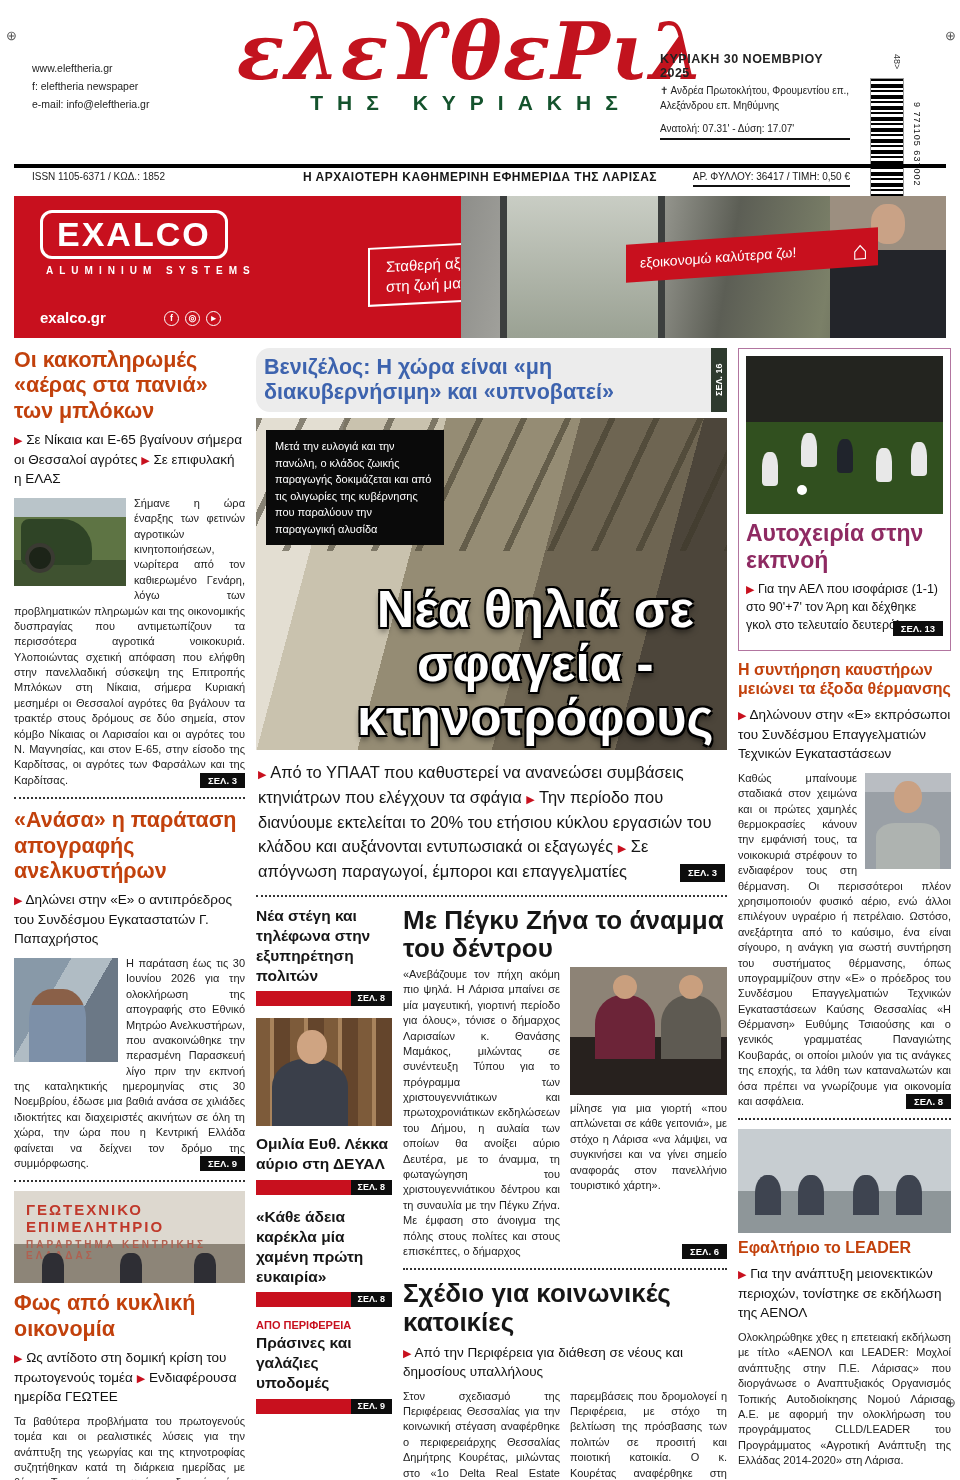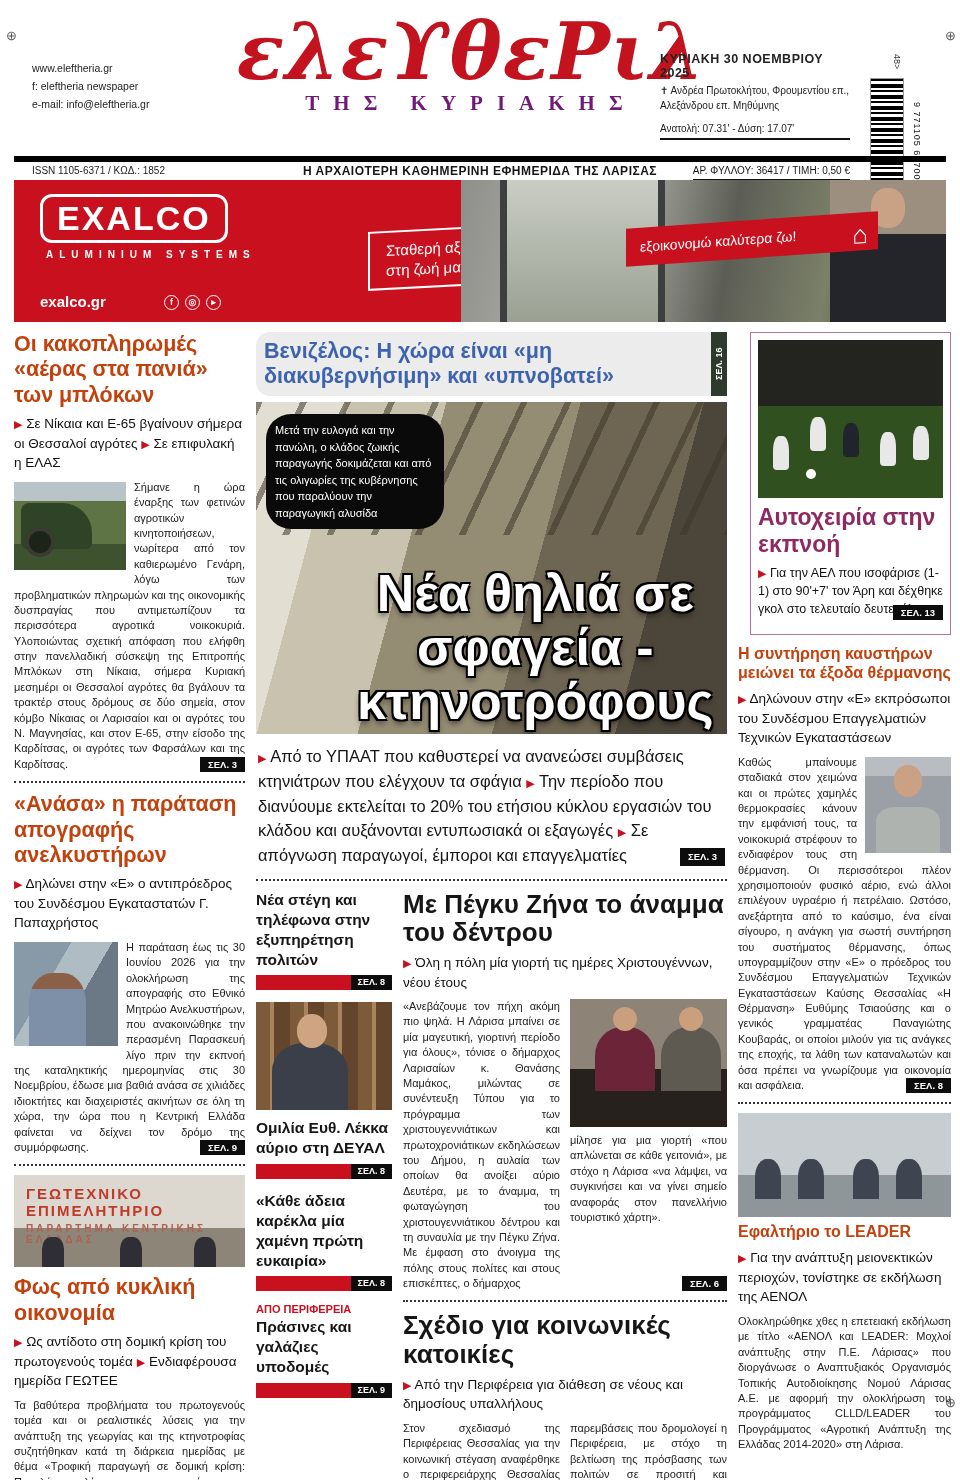--- a/index.html
+++ b/index.html
@@ -10,26 +10,26 @@
   }
   .regmark { position:absolute; font-size:13px; color:#555; }
   
   .masthead { position:relative; height:152px; padding:8px 48px 0 30px; }
   .contact { position:absolute; left:32px; top:60px; font-size:10.5px; line-height:1.7; color:#222; }
   .logo-wrap { text-align:center; width:620px; margin:7px auto; }
   .logo {
     font-family:"DejaVu Serif", serif; font-style:italic; font-weight:bold;
     color:#c2131e; font-size:78px; line-height:0.95; letter-spacing:1px;
   }
-  .logo-sub { font-size:21px; font-weight:bold; letter-spacing:14px; color:#701a75; margin-top:2px;font-family:Liberation Serif, serif; }
+  .logo-sub { font-size:21px; font-weight:bold; letter-spacing:14px; color:#14532d; margin-top:2px; }
   .datebox { position:absolute; right:110px; top:52px; width:190px; text-align:left; font-size:10px; color:#222; }
   .datebox .d1 { font-size:12.5px; font-weight:bold; letter-spacing:0.5px; }
   .datebox .saints { margin-top:3px; line-height:1.5; }
   .datebox .sun { margin-top:10px; border-bottom:2px solid #111; padding-bottom:4px; }
-  .masthead-rule { border-top:6px solid #000000; margin:4px 14px; position:relative; height:20px; }
+  .masthead-rule { border-top:4px solid #000000; margin:12px 14px; position:relative; height:20px; }
   .issn { position:absolute; left:18px; top:3px; font-size:10px; color:#222; }
   .tagline { position:absolute; left:0; right:0; top:2px; text-align:center; font-size:12px; font-weight:bold; letter-spacing:0.5px; }
   .issue { position:absolute; right:96px; top:3px; font-size:10px; border-bottom:2px solid #111; padding-bottom:3px; }
   .barcode-wrap { position:absolute; right:50px; top:62px; width:40px; }
   .bc-num48 { font-size:9px; color:#333; transform:rotate(90deg); margin-left:14px; }
   .barcode {
     width:34px; height:222px; margin-top:6px; border:1px solid #999;
     background:repeating-linear-gradient(180deg,#000 0 2px,#fff 2px 5px,#000 5px 9px,#fff 9px 11px);
   }
   .bc-digits { position:absolute; right:-12px; top:40px; writing-mode:vertical-rl; font-size:9px; letter-spacing:1px; color:#111; }
@@ -83,21 +83,21 @@
   .elevator .person { position:absolute; left:14%; bottom:0; width:55%; height:70%; background:linear-gradient(180deg,#8a6048 0 22%,#7d90a8 22% 100%); border-radius:40% 40% 0 0; }
   .geotee { height:92px; background:linear-gradient(180deg,#ddd8cf 0 58%,#8d8578 58% 100%); margin-bottom:8px; }
   .geotee .line1 { color:#c0392b; font-weight:800; font-size:15px; letter-spacing:2px; padding:10px 0 0 12px; }
   .geotee .line2 { color:#b06050; font-weight:700; font-size:10px; letter-spacing:3px; padding:4px 0 0 12px; }
   .geotee .fig { position:absolute; bottom:0; width:22px; height:30px; background:#2e2e34; border-radius:40% 40% 0 0; }
   .slaughter {
     height:332px; margin-top:6px;
     background:linear-gradient(105deg,#e3ded2 0 16%,#c9c2ae 16% 34%,#958c74 34% 58%,#6e6552 58% 80%,#4c453a 80% 100%);
   }
   .slaughter .rails { position:absolute; left:0; right:0; top:0; height:40%; background:repeating-linear-gradient(115deg, rgba(60,55,40,0.55) 0 6px, rgba(0,0,0,0) 6px 40px); }
-  .kicker { position:absolute; left:10px; top:12px; width:178px; background:#0a0a0a; color:#fff; font-size:11px; line-height:1.5; padding:8px 9px;border-radius:25px; }
+  .kicker { position:absolute; left:10px; top:12px; width:178px; background:#0a0a0a; color:#fff; font-size:11px; line-height:1.5; padding:8px 9px; }
   .mainline {
     position:absolute; right:8px; bottom:6px; width:78%; text-align:center;
     font-size:52px; font-weight:800; line-height:1.04; color:#fff;
     text-shadow:-2px -2px 0 #000, 2px -2px 0 #000, -2px 2px 0 #000, 2px 2px 0 #000, 0 4px 6px rgba(0,0,0,0.6);
   }
   .strip { display:flex; align-items:stretch; background:#ececec;border-radius:14px; }
   .strip-title { flex:1; color:#3d63ae; font-weight:800; font-size:21.5px; padding:7px 8px; }
   .strip-page { background:#2e3a2e; color:#fff; font-size:9px; font-weight:bold; writing-mode:vertical-rl; transform:rotate(180deg); padding:6px 3px; text-align:center; }
   .main-sub { font-size:16.5px; line-height:1.5; margin:10px 2px 6px; position:relative; padding-bottom:2px; }
   .main-sub .badge { bottom:4px; }
@@ -112,21 +112,21 @@
   .lekkas .shelf { position:absolute; inset:0; background:repeating-linear-gradient(90deg,#7d5b3a 0 14px,#a8835c 14px 18px,#64452c 18px 34px); }
   .lekkas .man { position:absolute; left:12%; bottom:0; width:56%; height:62%; background:#3a3f4a; border-radius:42% 42% 0 0; }
   .lekkas .head { position:absolute; left:30%; bottom:58%; width:30px; height:34px; border-radius:48%; background:#cfa482; }
   .t2 { font-weight:800; font-size:26px; line-height:1.1; }
   .duo { display:flex; gap:10px; margin-top:4px; }
   .duo > div { flex:1; }
   .mayors { height:128px; background:linear-gradient(180deg,#8d8376 0 55%,#27211e 55% 100%); margin-bottom:6px; }
   .mayors .man { position:absolute; bottom:28%; width:60px; height:64px; border-radius:45% 45% 0 0; }
   .mayors .head { position:absolute; top:-20px; left:50%; transform:translateX(-50%); width:24px; height:24px; border-radius:50%; background:#c99f7e; }
   
-  .sportbox { border:1px solid #b275a0; padding:7px;margin-left:12px; }
+  .sportbox { border:1px solid #b275a0; padding:7px; }
   .soccer { height:158px; background:linear-gradient(180deg,#23241f 0 42%,#31501f 42% 100%); }
   .soccer .p { position:absolute; width:16px; height:34px; background:#e8e8e8; border-radius:40% 40% 4px 4px; }
   .soccer .pd { background:#20242c; }
   .soccer .ball { position:absolute; left:26%; bottom:12%; width:10px; height:10px; border-radius:50%; background:#fff; }
   .sport-title { color:#8e2a62; font-weight:800; font-size:23px; margin-top:6px; }
   .heatman { width:86px; height:96px; background:linear-gradient(180deg,#b9bdc2 0 20%,#9aa0a6 20% 100%); }
   .heatman .head { position:absolute; top:8px; left:50%; transform:translateX(-50%); width:28px; height:32px; border-radius:48%; background:#caa183; }
   .heatman .torso { position:absolute; bottom:0; left:50%; transform:translateX(-50%); width:64px; height:46px; background:#aeb3b0; border-radius:30% 30% 0 0; }
   .panel { height:104px; background:linear-gradient(180deg,#c7cdd1 0 60%,#8e9699 60% 100%); margin-bottom:6px; }
   .panel .fig { position:absolute; bottom:18%; width:26px; height:40px; background:#3e4450; border-radius:45% 45% 0 0; }
@@ -287,21 +287,20 @@
           <div class="brief-title">Πράσινες και γαλάζιες υποδομές</div>
           <div class="bar">
               <span class="pg">ΣΕΛ. 9</span>
             </div>
         </div>
       </div>
 
       <div class="cc-wide">
         <div class="story">
           <div class="t2">Με Πέγκυ Ζήνα το άναμμα του δέντρου</div>
-          <div class="sub"><span class="arr">▶</span> Όλη η πόλη μία γιορτή τις ημέρες Χριστουγέννων, νέου έτους</div>
           <div class="duo">
             <div class="body">«Ανεβάζουμε τον πήχη ακόμη πιο ψηλά. Η Λάρισα μπαίνει σε μία μαγευτική, γιορτινή περίοδο για όλους», τόνισε ο δήμαρχος Λαρισαίων κ. Θανάσης Μαμάκος, μιλώντας σε συνέντευξη Τύπου για το πρόγραμμα των χριστουγεννιάτικων και πρωτοχρονιάτικων εκδηλώσεων του Δήμου, η αυλαία των οποίων θα ανοίξει αύριο Δευτέρα, με το άναμμα, τη φωταγώγηση του χριστουγεννιάτικου δέντρου και τη συναυλία με την Πέγκυ Ζήνα. Με έμφαση στο άνοιγμα της πόλης στους πολίτες και στους επισκέπτες, ο δήμαρχος</div>
             <div>
               <div class="ph mayors">
                 <div class="man" style="left:16%; background:#6c2438;">
                     <div class="head"></div>
                   </div>
                 <div class="man" style="left:58%; background:#5e5a52;">
                     <div class="head"></div>
                   </div>

